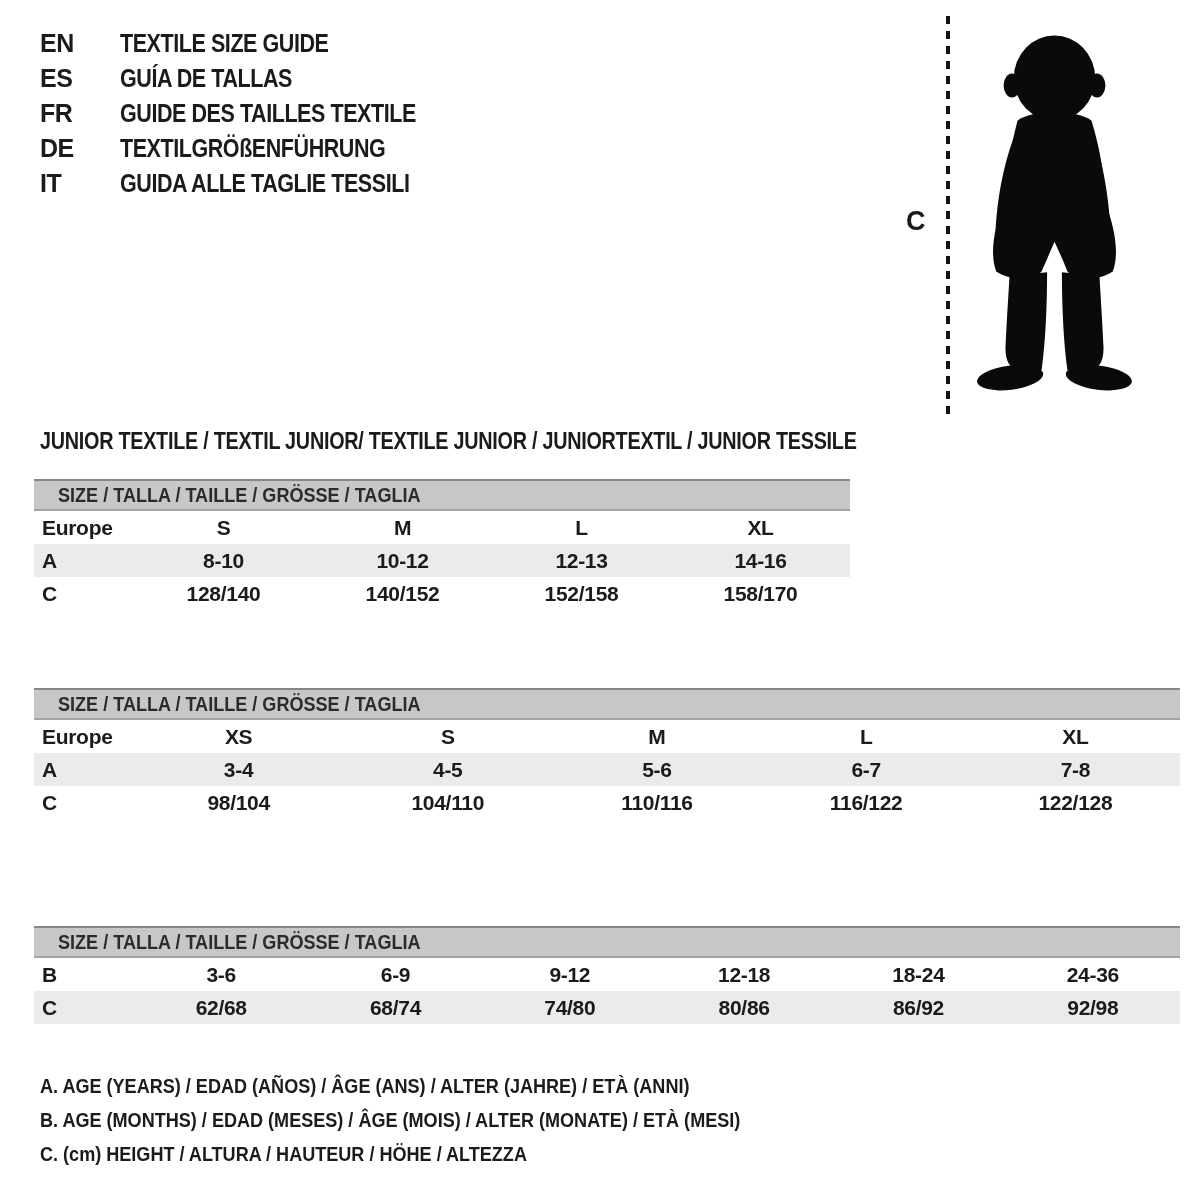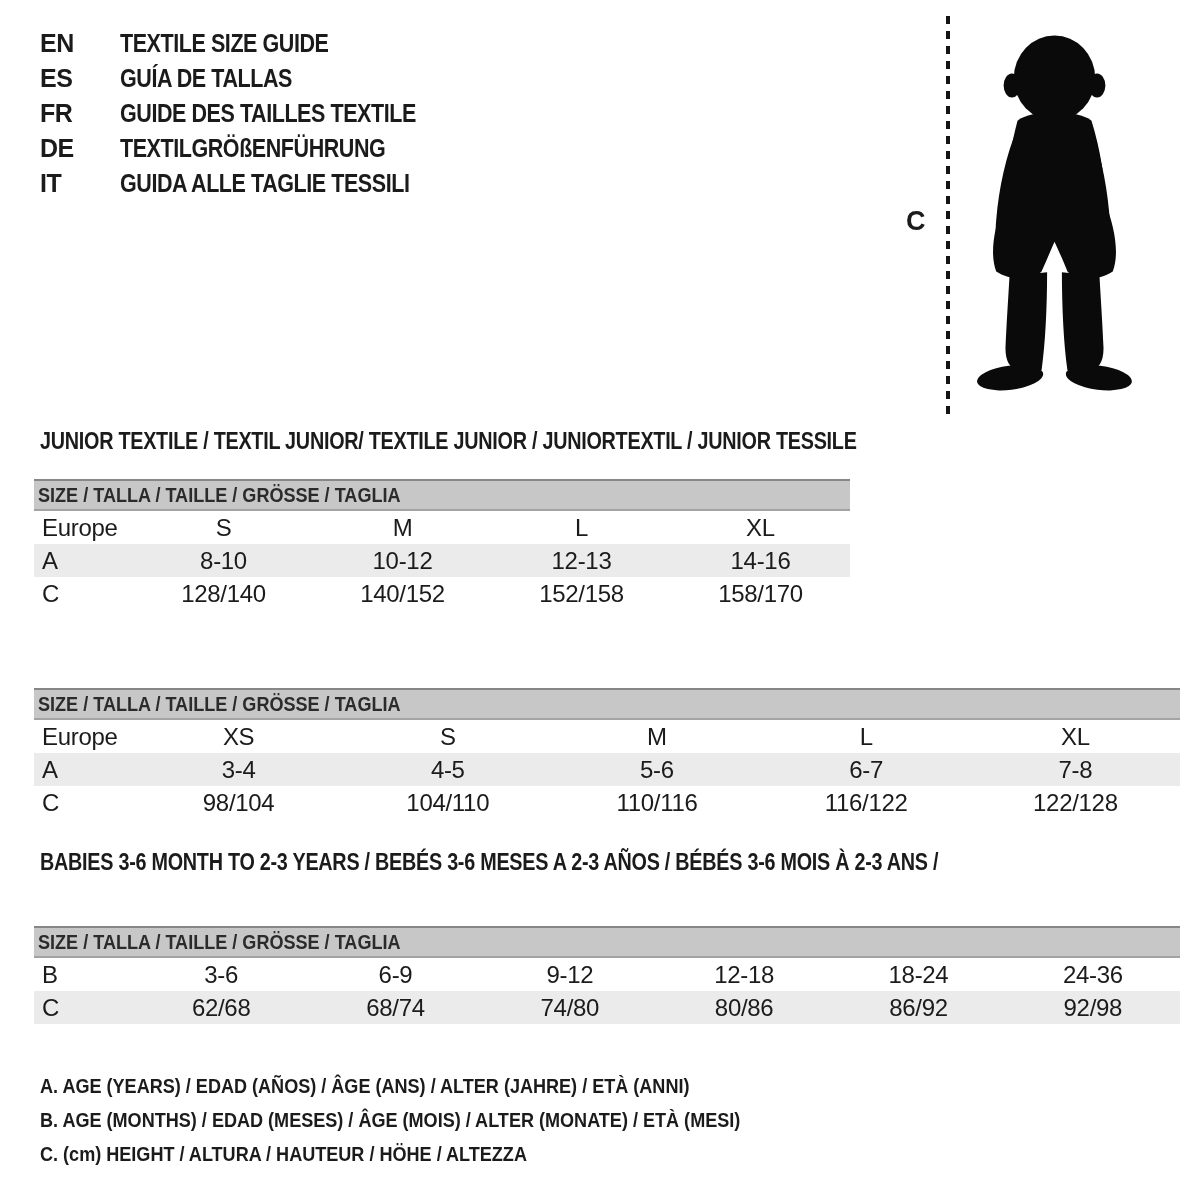--- a/index.html
+++ b/index.html
@@ -24,24 +24,24 @@
 
   
   .sec-title{position:absolute;font-weight:700;font-size:23px;letter-spacing:-0.3px;text-align:right;}
   .title-sub{font-size:15px;vertical-align:-6px;}
 
   
   .tablewrap{position:absolute;}
   .size-header{
     box-sizing:border-box;height:32px;background:#c7c7c7;
     border-top:2px solid #878787;border-bottom:2px solid #a3a3a3;
-    display:flex;align-items:center;padding-left:4px;
+    display:flex;align-items:center;padding-left:24px;
     font-weight:700;font-size:21px;color:#2b2b2b;
   }
-  table.size-table{border-collapse:collapse;table-layout:fixed;font-weight:400;font-size:24px;letter-spacing:-0.3px;}
+  table.size-table{border-collapse:collapse;table-layout:fixed;font-weight:700;font-size:21px;letter-spacing:-0.3px;}
   table.size-table td{height:33px;text-align:center;padding:0;overflow:hidden;}
   table.size-table td.rowlabel{text-align:left;padding-left:8px;}
   tr.shaded{background:#ebebeb;}
   .t1{width:816px;}
   .t23{width:1146px;}
 
   
   .legend{position:absolute;left:40px;top:1064px;font-weight:700;font-size:21px;}
   .legend-line{height:34px;display:flex;align-items:flex-end;}
 </style>
@@ -167,23 +167,20 @@
         <td>98/104</td>
         <td>104/110</td>
         <td>110/116</td>
         <td>116/122</td>
         <td>122/128</td>
       </tr>
     </tbody>
       </table>
   </div>
 
-  <div class="sec-title" style="left:40px;top:849px;">
-    <span class="condensed">BABIES 3-6 MONTH TO 2-3 YEARS / BEBÉS 3-6 MESES A 2-3 AÑOS / BÉBÉS 3-6 MOIS À 2-3 ANS /</span>
-  </div>
   <div class="tablewrap t23" style="left:34px;top:926px;">
     <div class="size-header">
       <span class="condensed">SIZE / TALLA / TAILLE / GRÖSSE / TAGLIA</span>
     </div>
     <table class="size-table t23">
       <colgroup>
           <col style="width:100px">
           <col>
           <col>
           <col>

